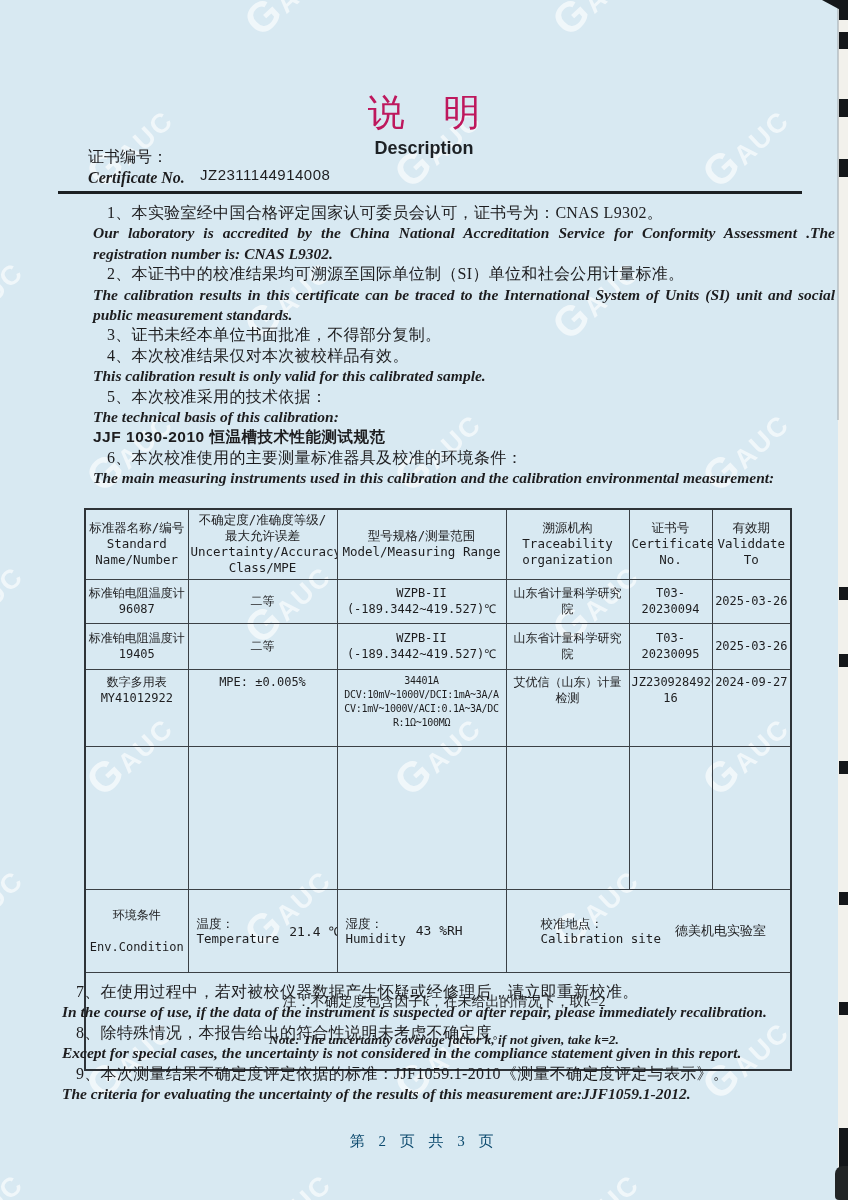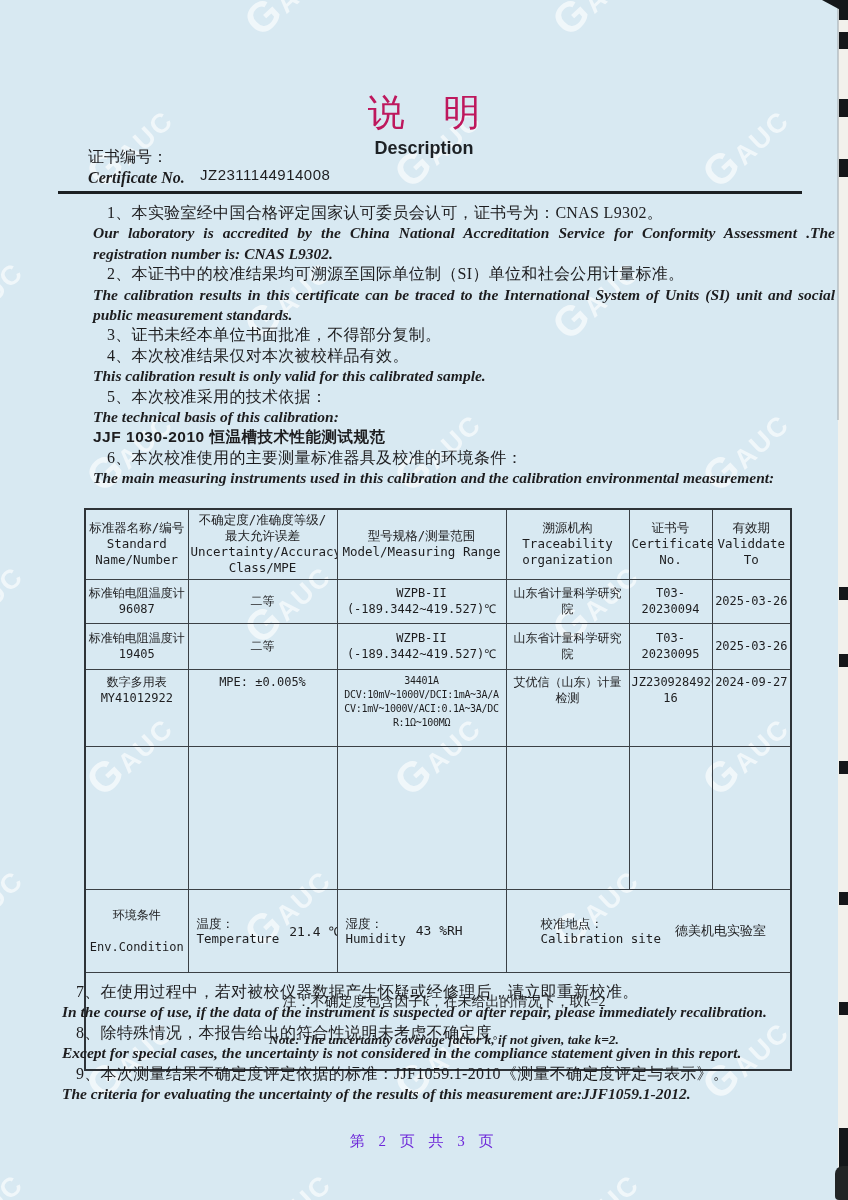--- a/index.html
+++ b/index.html
@@ -63,21 +63,21 @@
   .row-note{height:46px;}
   .env-cell{display:flex;align-items:center;justify-content:flex-start;gap:10px;padding-left:6px;}
   .env-label{font-size:12.5px;line-height:15px;text-align:left;white-space:nowrap;}
   .env-value{font-size:13px;white-space:nowrap;}
   .note-cell{text-align:left;padding-left:14px !important;font-family:"Liberation Serif",serif;}
   .tnote-zh{font-size:14px;line-height:20px;}
   .tnote-en{font-size:13.5px;line-height:20px;font-weight:bold;font-style:italic;}
   
   .footer{
     position:absolute;top:1132px;left:0;width:100%;text-align:center;
-    font-size:15px;letter-spacing:5px;color:#6d28d9;
+    font-size:15px;letter-spacing:5px;color:#0c4a6e;
   }
   
   .edge-strip{position:absolute;top:0;right:0;width:10px;height:1200px;background:#f2f1ec;z-index:2;}
   .edge-line{position:absolute;top:0;right:9px;width:2px;height:420px;background:#aab3b8;opacity:0.6;z-index:2;}
   .corner-wedge{
     position:absolute;top:0;right:0;width:0;height:0;z-index:3;
     border-top:14px solid #14171a;border-left:26px solid transparent;
   }
   .mark{position:absolute;right:0;width:9px;background:#14171a;z-index:3;}
   .m1{top:3px;height:17px;}

